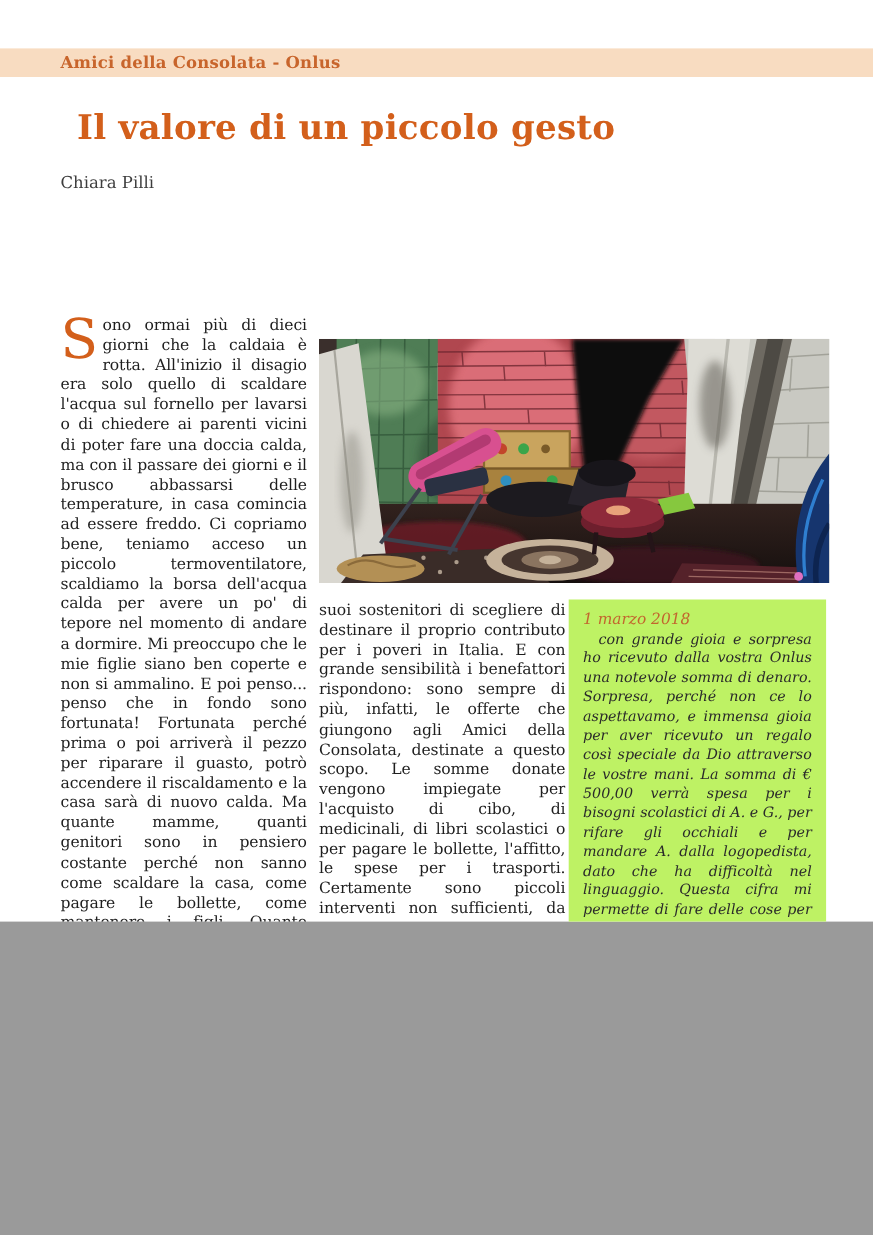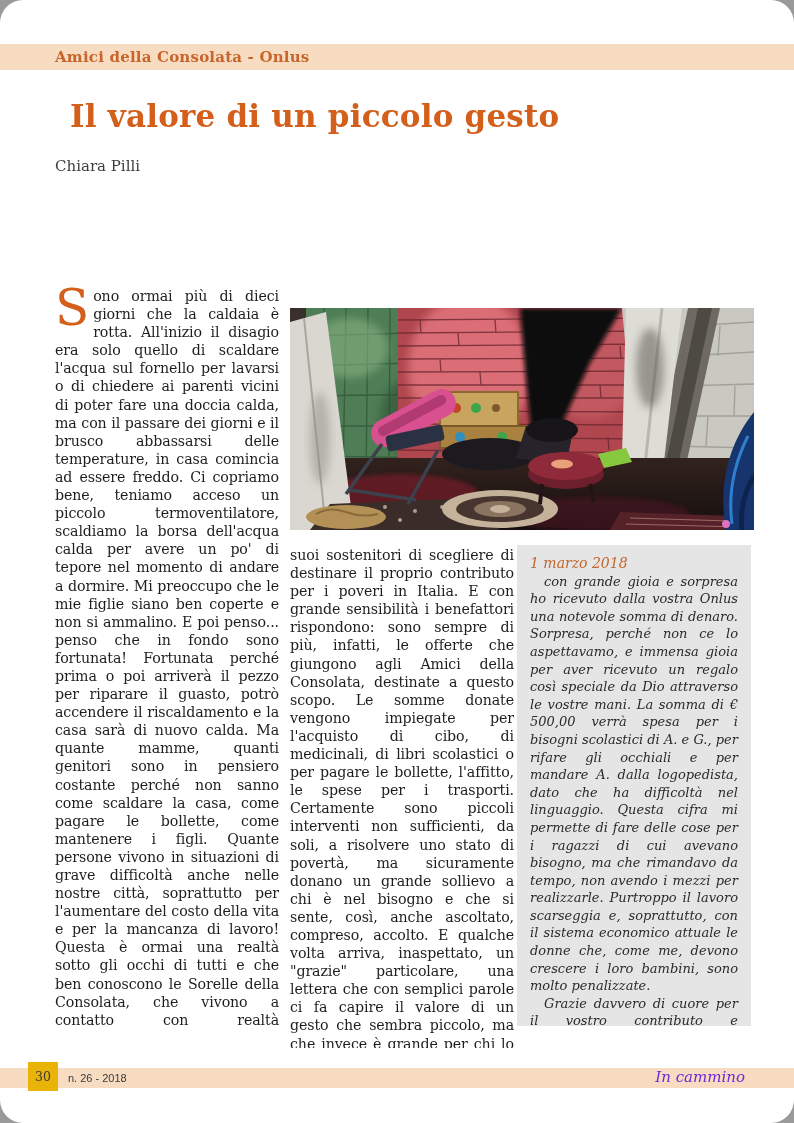--- a/index.html
+++ b/index.html
@@ -1,21 +1,20 @@
 <!DOCTYPE html>
 <html lang="it"><head>
 <meta charset="utf-8">
 <style>
   html,body{margin:0;padding:0;background:#9a9a9a;}
   .page{
-    position:relative;width:794px;height:1123px;margin:0 auto;
+    position:relative;width:794px;height:838px;margin:0 auto;
     background:#ffffff;overflow:hidden;
     font-family:"DejaVu Serif","Liberation Serif",serif;
     color:#222;
-    border-radius:23px;
   }
   
   .kicker-band{position:absolute;left:0;top:44px;width:794px;height:26px;background:#f8dcc1;}
   .kicker-label{
     position:absolute;left:55px;top:0;line-height:26px;
     font-size:15px;font-weight:bold;color:#c8652c;letter-spacing:.2px;
   }
   
   .page-title{
     position:absolute;left:54px;top:82px;margin:16px;
@@ -33,21 +32,21 @@
   .dropcap{
     float:left;color:#d35f1b;font-size:50px;line-height:38px;
     padding:2px 4px 0 0;font-weight:normal;
   }
   
   .photo{position:absolute;left:290px;top:308px;width:464px;height:222px;overflow:hidden;}
   .photo svg{display:block;width:100%;height:100%;}
   
   .letterbox{
     position:absolute;left:517px;top:545px;width:234px;height:481px;
-    background:#e5e5e5;box-sizing:border-box;padding:10px 13px;
+    background:#bef264;box-sizing:border-box;padding:10px 13px;
     font-style:italic;font-size:13px;line-height:17.6px;color:#2a2a2a;
     overflow:hidden;
   }
   .letterbox p{margin:0;text-align:justify;}
   .letter-date{text-align:right;color:#c2662e;font-size:14px;margin-bottom:2px;}
   .letter-salutation{text-indent:14px;}
   .letterbox p.indent{text-indent:14px;}
   
   .footer-band{position:absolute;left:0;top:1068px;width:794px;height:20px;background:#f8dcc1;}
   .pagenum-box{

